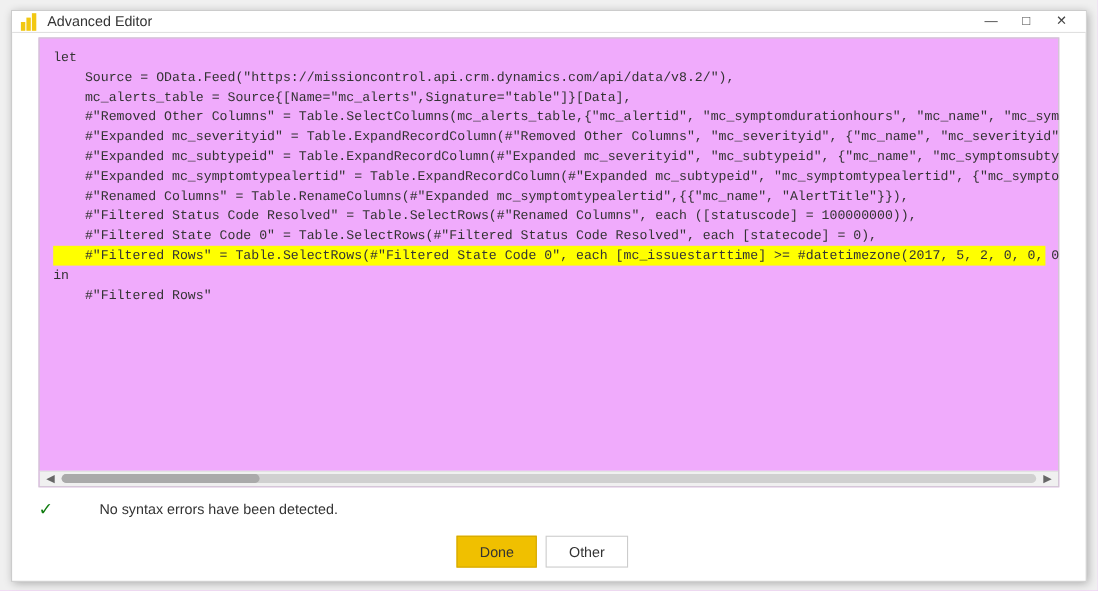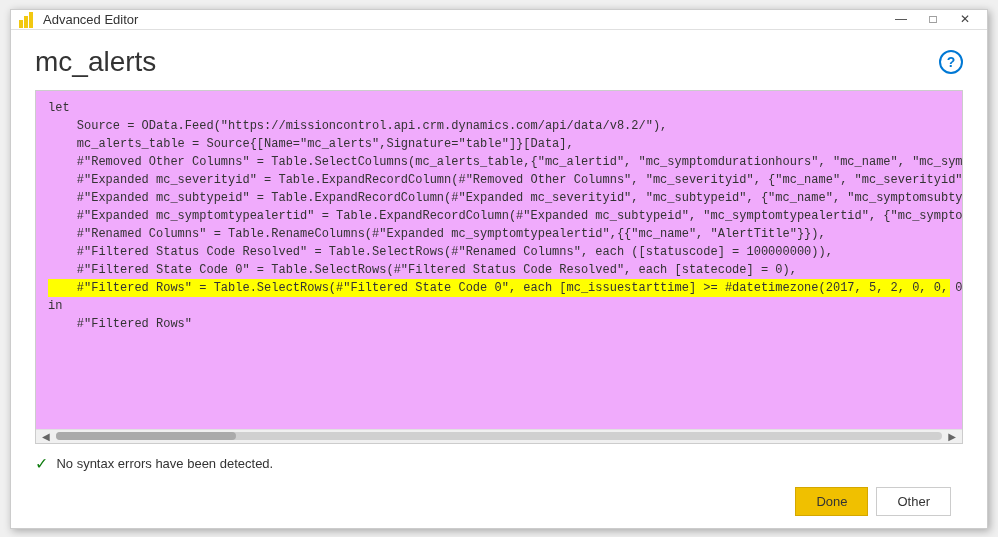--- a/index.html
+++ b/index.html
@@ -176,27 +176,28 @@
 
     .status-check {
       color: #107c10;
       font-size: 16px;
       margin-right: 8px;
     }
 
     .status-text {
       font-size: 13px;
       color: #333;
+      margin-left: 34px;
     }
 
     
     .footer {
       padding: 8px 36px 12px 24px;
       display: flex;
-      justify-content: flex-end;
+      justify-content: center;
       gap: 8px;
       flex-shrink: 0;
     }
 
     .btn-done {
       background: #f0c000;
       border: 1px solid #d4a700;
       color: #333;
       padding: 6px 20px;
       font-size: 13px;
@@ -243,24 +244,20 @@
       </div>
     </div>
     <span class="title-bar-text">Advanced Editor</span>
     <div class="title-bar-controls">
       <button class="title-bar-btn">—</button>
       <button class="title-bar-btn">□</button>
       <button class="title-bar-btn close">✕</button>
     </div>
   </div>
 
-  <div class="header">
-    <span class="query-title">mc_alerts</span>
-    <div class="help-icon">?</div>
-  </div>
 
   <div class="editor-container">
     <div class="code-area" id="code-area"><span class="code-line">let</span><span class="code-line">    Source = OData.Feed("https://missioncontrol.api.crm.dynamics.com/api/data/v8.2/"),</span><span class="code-line">    mc_alerts_table = Source{[Name="mc_alerts",Signature="table"]}[Data],</span><span class="code-line">    #"Removed Other Columns" = Table.SelectColumns(mc_alerts_table,{"mc_alertid", "mc_symptomdurationhours", "mc_name", "mc_symptomdurationtota</span><span class="code-line">    #"Expanded mc_severityid" = Table.ExpandRecordColumn(#"Removed Other Columns", "mc_severityid", {"mc_name", "mc_severityid"}, {"mc_severity</span><span class="code-line">    #"Expanded mc_subtypeid" = Table.ExpandRecordColumn(#"Expanded mc_severityid", "mc_subtypeid", {"mc_name", "mc_symptomsubtypeid"}, {"mc_subtypeid.mc_s</span><span class="code-line">    #"Expanded mc_symptomtypealertid" = Table.ExpandRecordColumn(#"Expanded mc_subtypeid", "mc_symptomtypealertid", {"mc_symptomtypeid"}, {"mc_</span><span class="code-line">    #"Renamed Columns" = Table.RenameColumns(#"Expanded mc_symptomtypealertid",{{"mc_name", "AlertTitle"}}),</span><span class="code-line">    #"Filtered Status Code Resolved" = Table.SelectRows(#"Renamed Columns", each ([statuscode] = 100000000)),</span><span class="code-line">    #"Filtered State Code 0" = Table.SelectRows(#"Filtered Status Code Resolved", each [statecode] = 0),</span><span class="highlighted-line">    #"Filtered Rows" = Table.SelectRows(#"Filtered State Code 0", each [mc_issuestarttime] &gt;= #datetimezone(2017, 5, 2, 0, 0, 0, -7, 0))</span><span class="code-line">in</span><span class="code-line">    #"Filtered Rows"</span></div>
 
     <div class="scrollbar-area">
       <span class="scroll-arrow">◀</span>
       <div class="scroll-track">
         <div class="scroll-thumb"></div>
       </div>
       <span class="scroll-arrow">▶</span>

